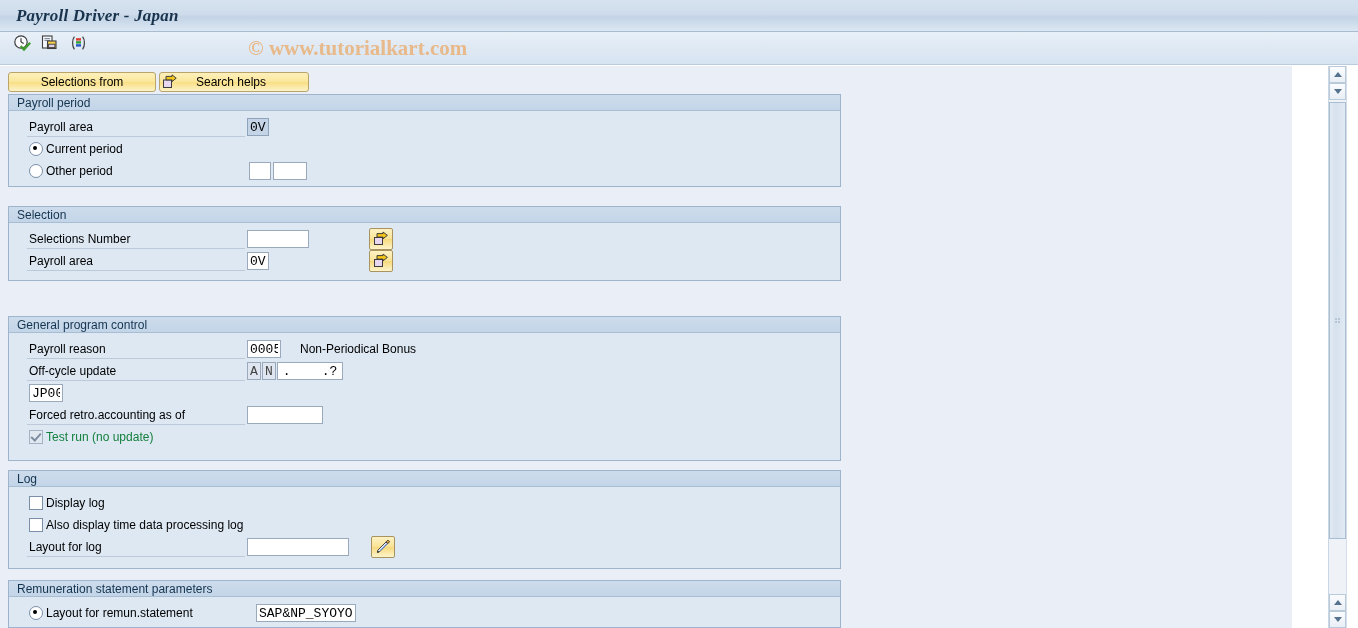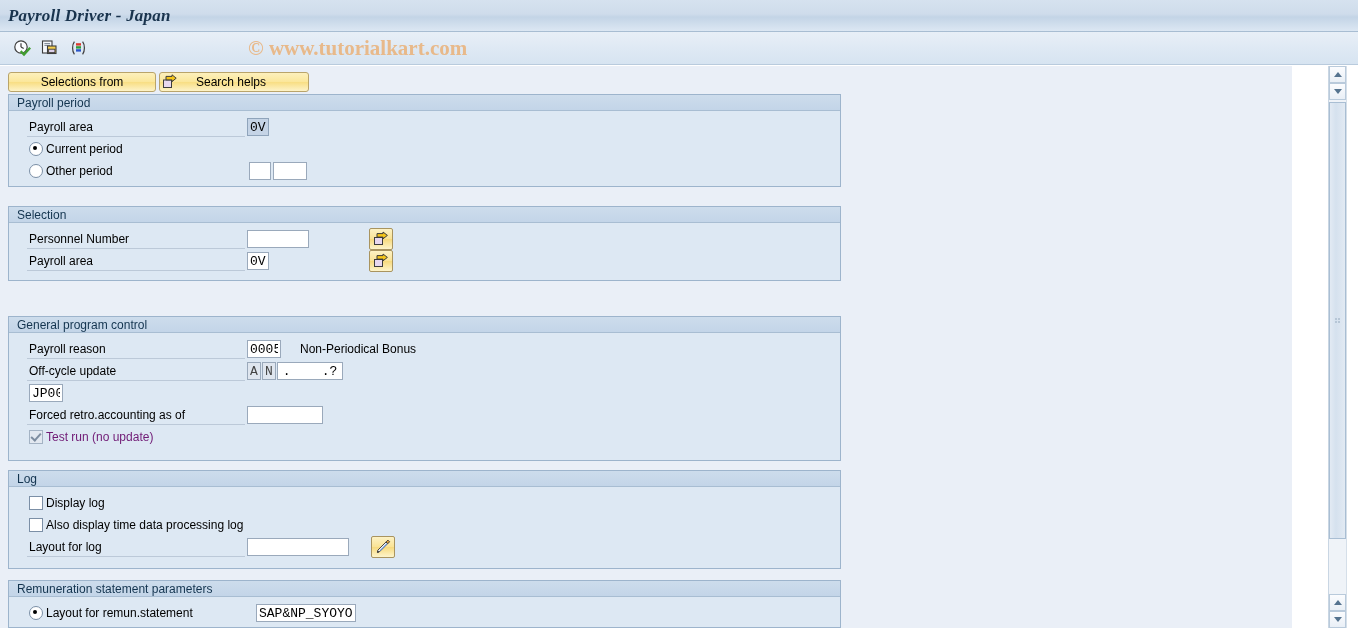--- a/index.html
+++ b/index.html
@@ -15,39 +15,38 @@
     position: relative;
   }
 
   
   .titlebar {
     height: 32px;
     background: linear-gradient(to bottom, #d6e2ef 0%, #cfdceb 45%, #c3d4e6 55%, #dce7f3 100%);
     border-bottom: 1px solid #a8bdd2;
     display: flex;
     align-items: center;
-    padding-left: 8px;
+    padding-left: 16px;
     box-sizing: border-box;
   }
   .titlebar .title {
     font-family: "Liberation Serif", serif;
     font-weight: bold;
     font-style: italic;
     font-size: 17px;
     color: #19334d;
     letter-spacing: 0.2px;
   }
 
   
   .toolbar {
     height: 33px;
     background: linear-gradient(to bottom, #e8eff7 0%, #dfe9f4 50%, #d7e4f1 100%);
     border-bottom: 1px solid #b9cbdd;
     display: flex;
-    align-items: center;
     padding-left: 11px;
     box-sizing: border-box;
     position: relative;
   }
   .tbicon {
     width: 22px; height: 22px;
     margin-right: 6px;
     display: inline-flex;
     align-items: center;
     justify-content: center;
@@ -203,21 +202,21 @@
     width: 4px; height: 8px;
     border: solid #222;
     border-width: 0 2px 2px 0;
     transform: rotate(42deg);
   }
   .cb.disabled {
     background: #e2e8f0;
     border-color: #a4b3c4;
   }
   .cb.disabled.on::after { border-color:#7d8da0; }
-  .lbl-dis { color: #701a75; }
+  .lbl-dis { color: #15803d; }
 
   
   .iconbtn {
     width: 24px; height: 22px;
     background: linear-gradient(to bottom, #fdf2c4 0%, #fae394 50%, #f7da7e 52%, #fdf4cb 100%);
     border: 1px solid #a9945f;
     border-radius: 2px;
     display: inline-flex;
     align-items: center;
     justify-content: center;
@@ -368,21 +367,21 @@
       </div>
 
     </div>
   </div>
 
   <div class="group" style="top:140px; height:75px;">
     <div class="group-hdr">Selection</div>
     <div class="group-body" style="height:57px;">
 
       <div class="row" style="left:18px; top:6px;">
-        <div class="fieldlabel" style="width:218px;">Personnel Number</div>
+        <div class="fieldlabel" style="width:218px;">Selections Number</div>
         <input class="inp" style="width: 62px; margin-left: 2px;" value="">
         <span class="iconbtn" style="margin-left:60px;">
           <svg width="16" height="16" viewBox="0 0 16 16">
             <rect x="1.5" y="6.5" width="8" height="7" fill="#e8d8ef" stroke="#3d3d3d" stroke-width="1"></rect>
             <path d="M4 2.6 h6 v-1.6 l4.4 3.4 -4.4 3.4 v-1.7 h-6 z" fill="#f5c518" stroke="#3d3d3d" stroke-width="1"></path>
           </svg>
         </span>
       </div>
 
       <div class="row" style="left:18px; top:28px;">

